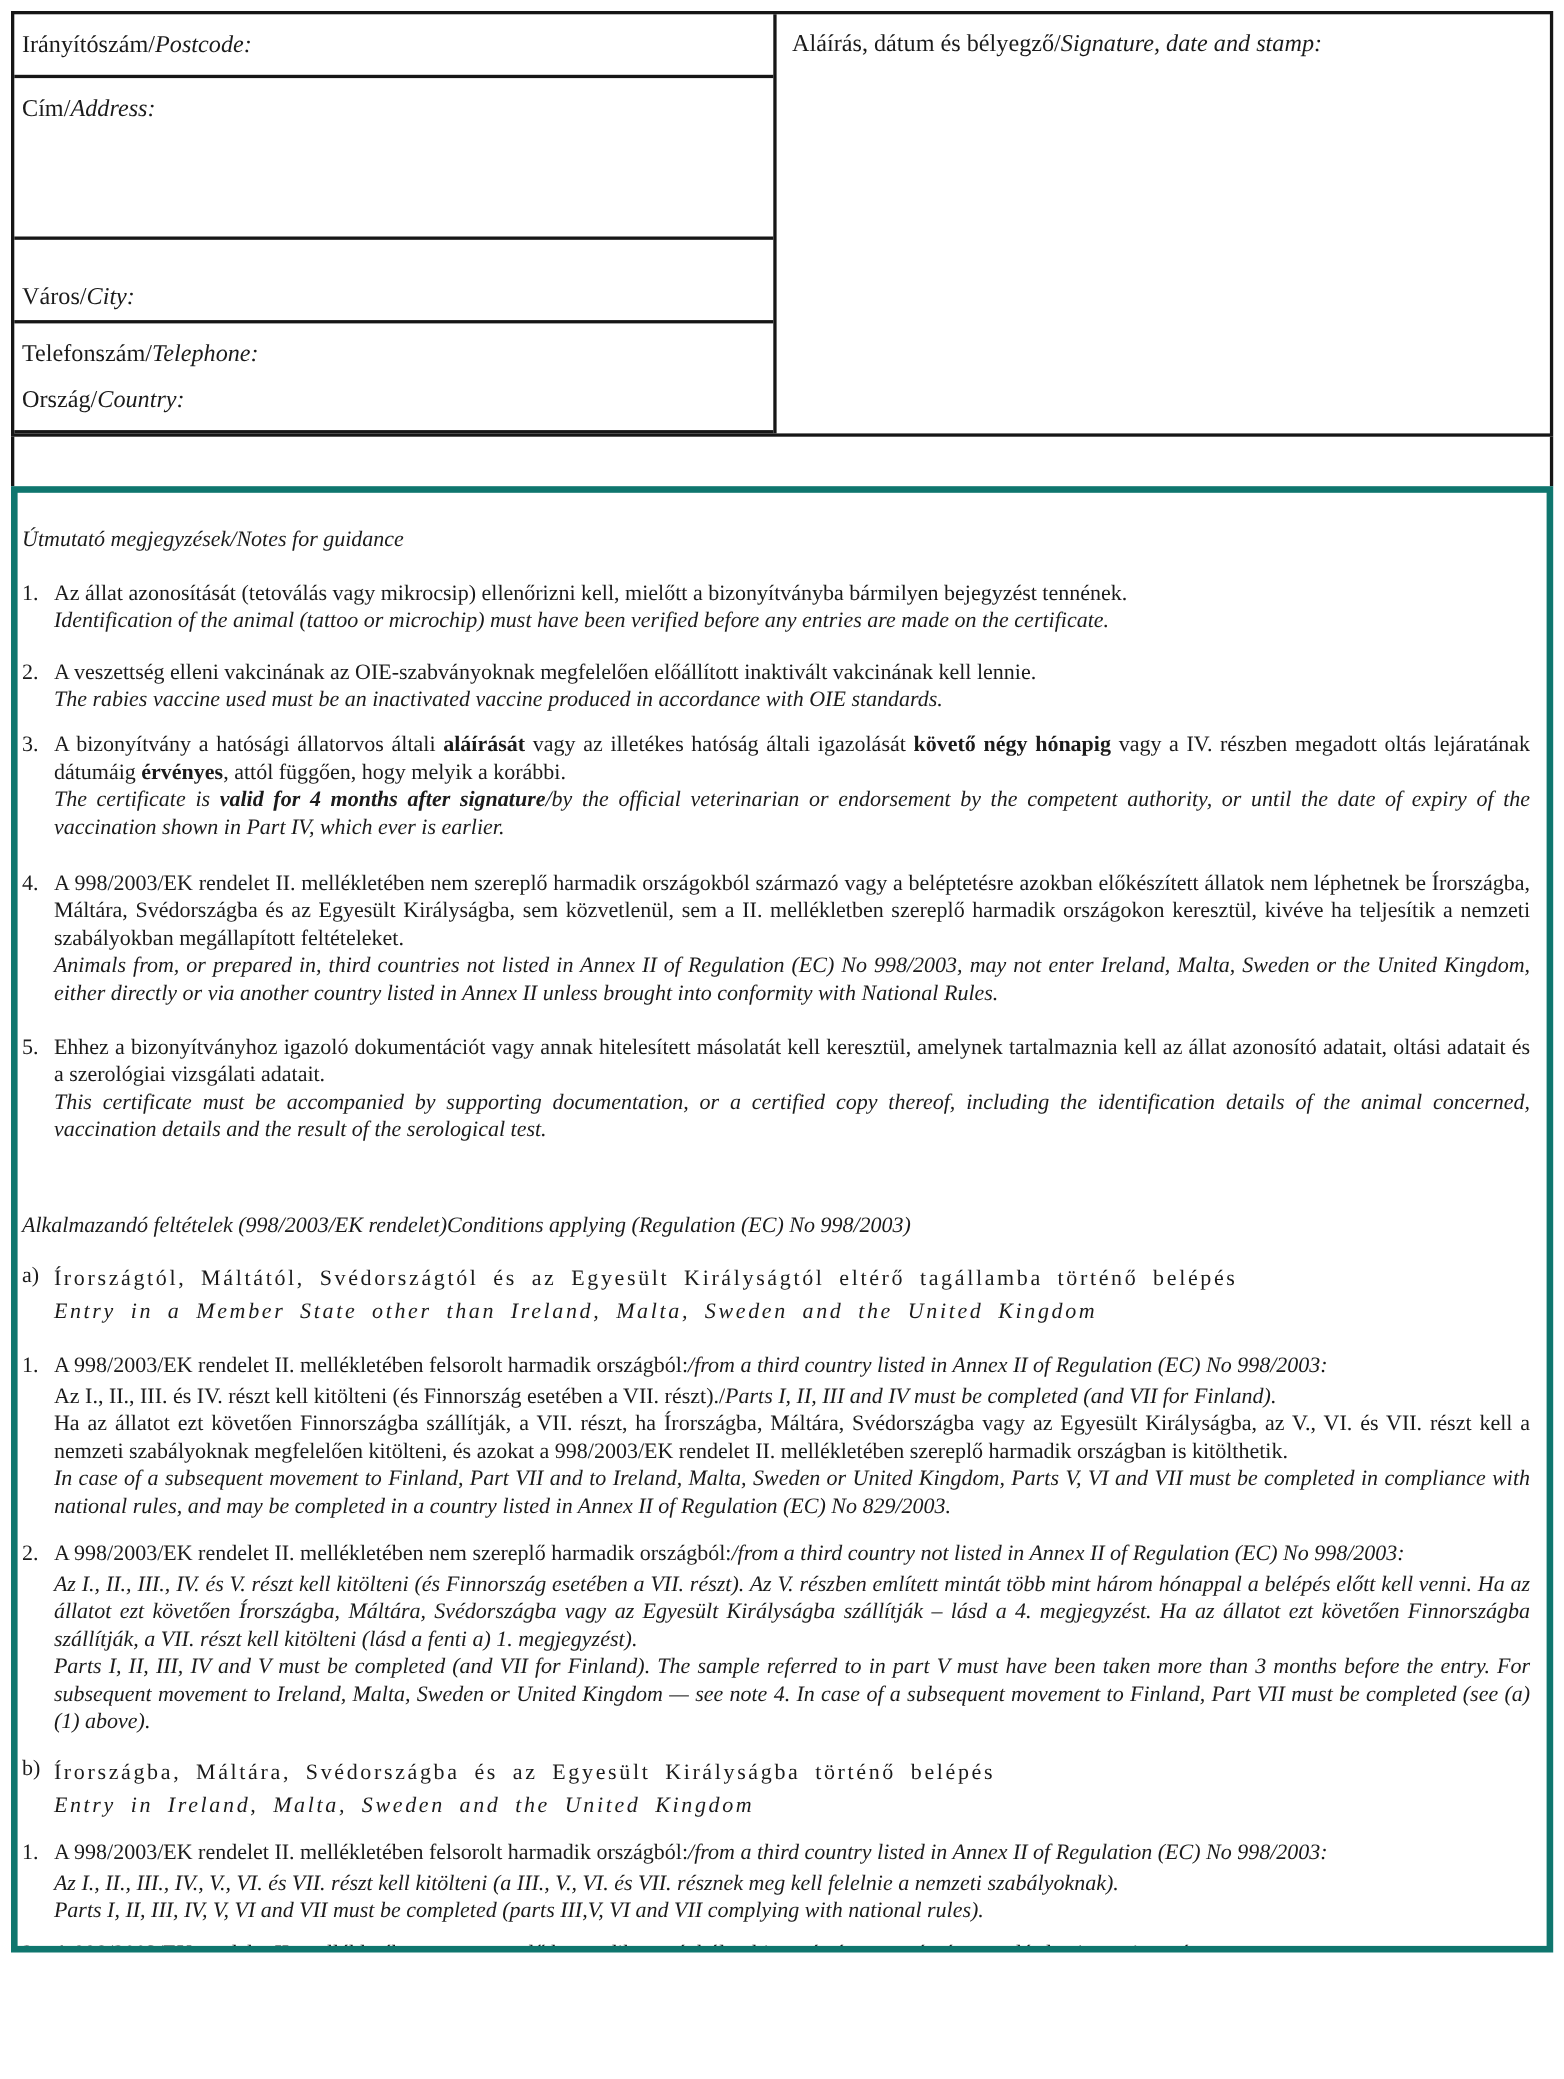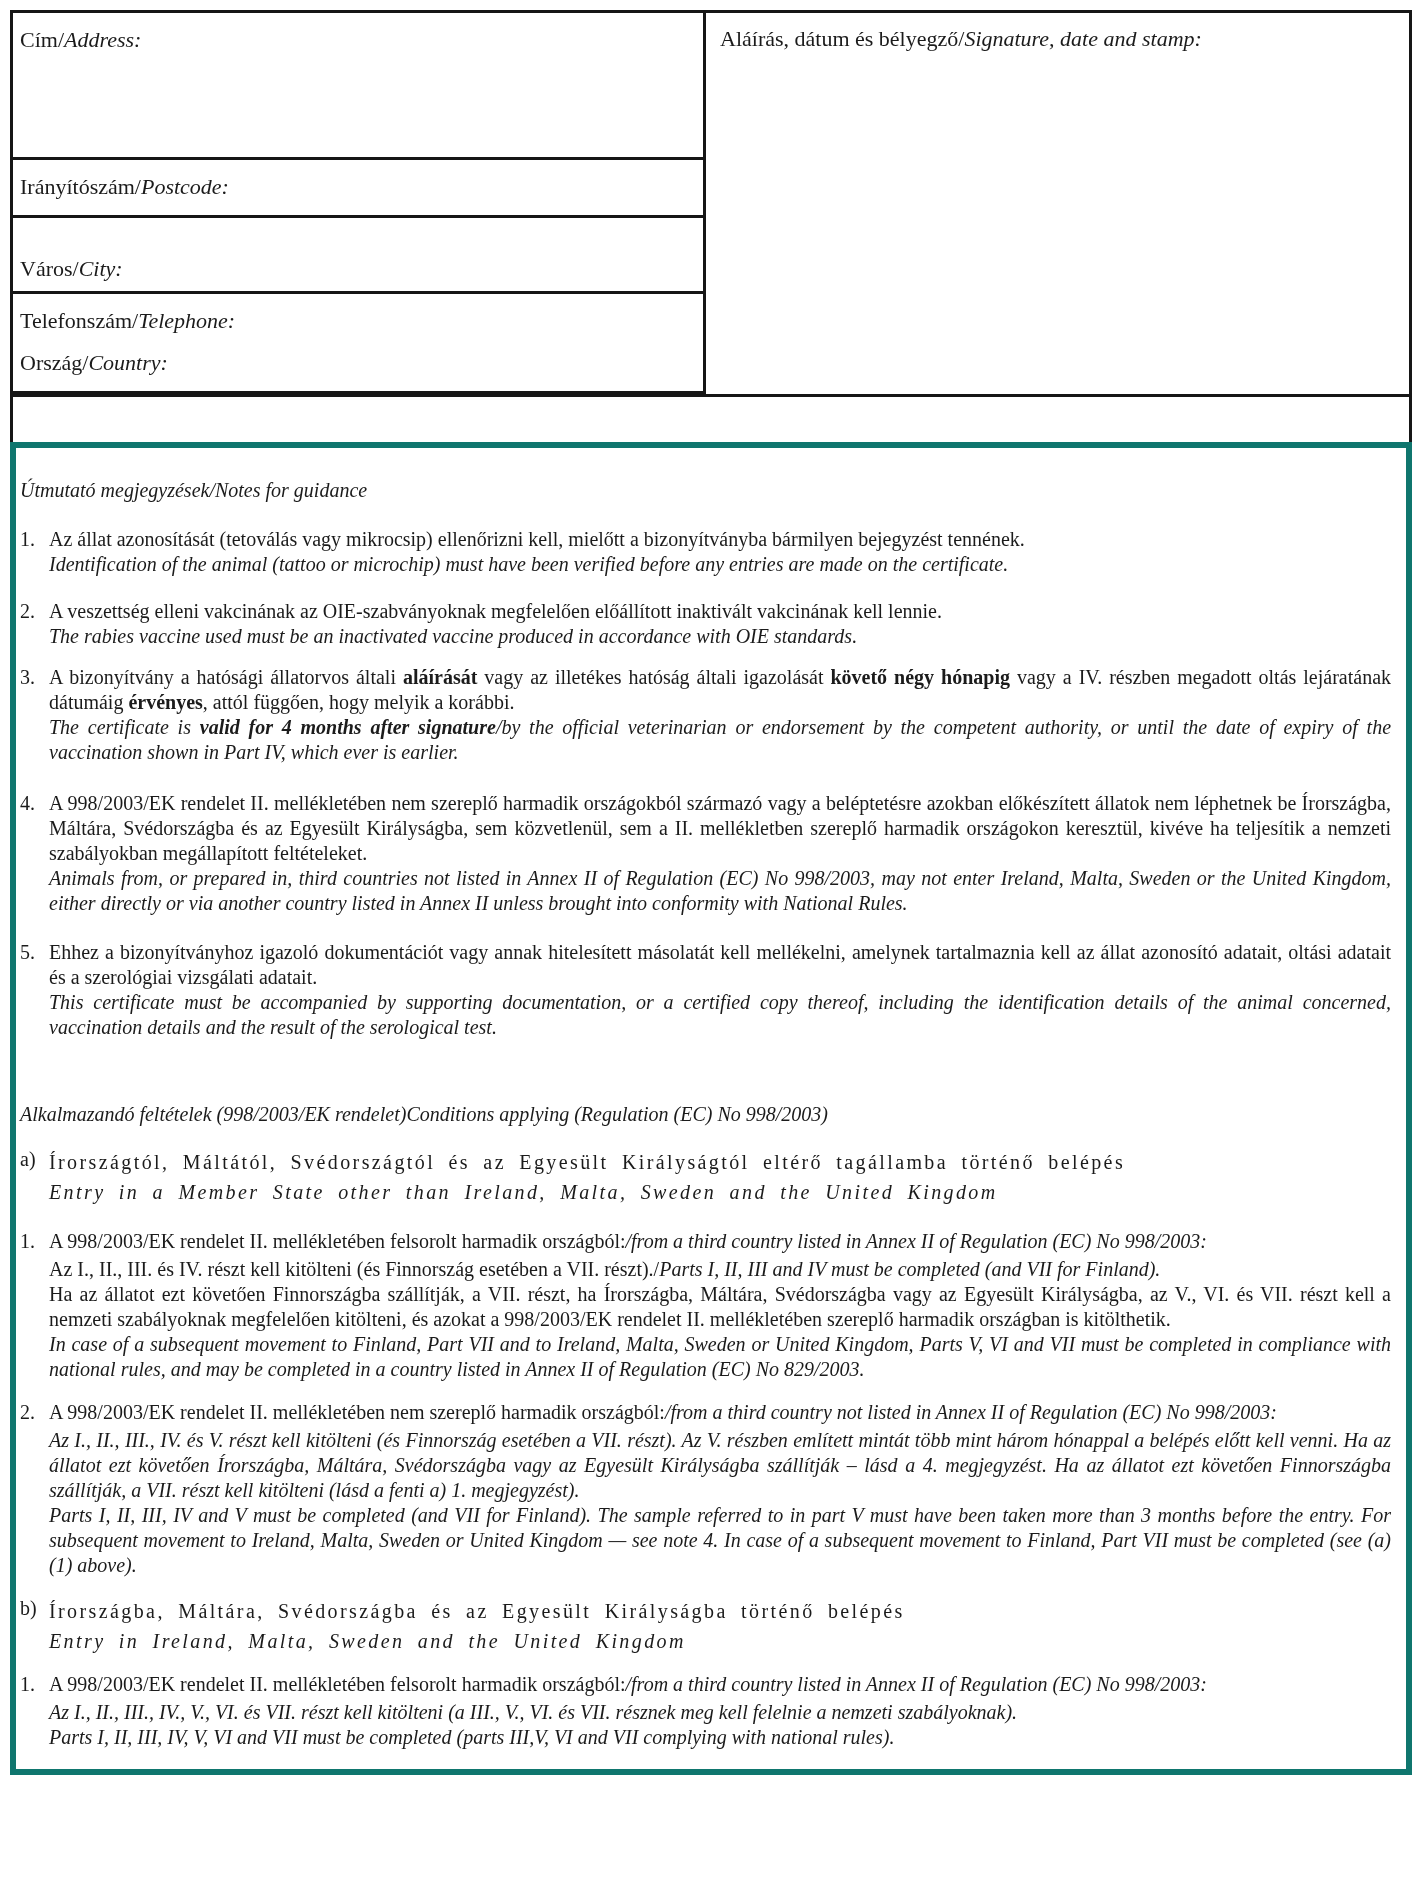--- a/index.html
+++ b/index.html
@@ -72,26 +72,26 @@
   .mt22 { margin-top:22px; } .mt24 { margin-top:24px; }
   .mt26 { margin-top:26px; } .mt46 { margin-top:62px; }
 </style>
 </head>
 <body>
 
 <div class="page">
 
   <div class="form-table">
     <div class="ft-left">
+      <div class="ft-row r2">
+        <span>Irányítószám/</span><span class="en">Postcode:</span>
+      </div>
       <div class="ft-row r1">
         <span>Cím/</span><span class="en">Address:</span>
       </div>
-      <div class="ft-row r2">
-        <span>Irányítószám/</span><span class="en">Postcode:</span>
-      </div>
       <div class="ft-row r3">
         <span>Város/</span><span class="en">City:</span>
       </div>
       <div class="ft-row r5">
         <span>Telefonszám/</span><span class="en">Telephone:</span>
       </div>
       <div class="ft-row r4">
         <span>Ország/</span><span class="en">Country:</span>
       </div>
     </div>
@@ -134,21 +134,21 @@
       <div class="num">4.</div>
       <div class="ibody">
         <div class="j">A 998/2003/EK rendelet II. mellékletében nem szereplő harmadik országokból származó vagy a beléptetésre azokban előkészített állatok nem léphetnek be Írországba, Máltára, Svédországba és az Egyesült Királyságba, sem közvetlenül, sem a II. mellékletben szereplő harmadik országokon keresztül, kivéve ha teljesítik a nemzeti szabályokban megállapított feltételeket.</div>
         <div class="en j">Animals from, or prepared in, third countries not listed in Annex II of Regulation (EC) No 998/2003, may not enter Ireland, Malta, Sweden or the United Kingdom, either directly or via another country listed in Annex II unless brought into conformity with National Rules.</div>
       </div>
     </div>
 
     <div class="item mt24">
       <div class="num">5.</div>
       <div class="ibody">
-        <div class="j">Ehhez a bizonyítványhoz igazoló dokumentációt vagy annak hitelesített másolatát kell mellékelni, amelynek tartalmaznia kell az állat azonosító adatait, oltási adatait és a szerológiai vizsgálati adatait.</div>
+        <div class="j">Ehhez a bizonyítványhoz igazoló dokumentációt vagy annak hitelesített másolatát kell keresztül, amelynek tartalmaznia kell az állat azonosító adatait, oltási adatait és a szerológiai vizsgálati adatait.</div>
         <div class="en j">This certificate must be accompanied by supporting documentation, or a certified copy thereof, including the identification details of the animal concerned, vaccination details and the result of the serological test.</div>
       </div>
     </div>
 
     <div class="section-heading mt46">Alkalmazandó feltételek (998/2003/EK rendelet)Conditions applying (Regulation (EC) No 998/2003)</div>
 
     <div class="item mt20">
       <div class="num">a)</div>
       <div class="ibody">
         <div class="sp-title">Írországtól, Máltától, Svédországtól és az Egyesült Királyságtól eltérő tagállamba történő belépés</div>

